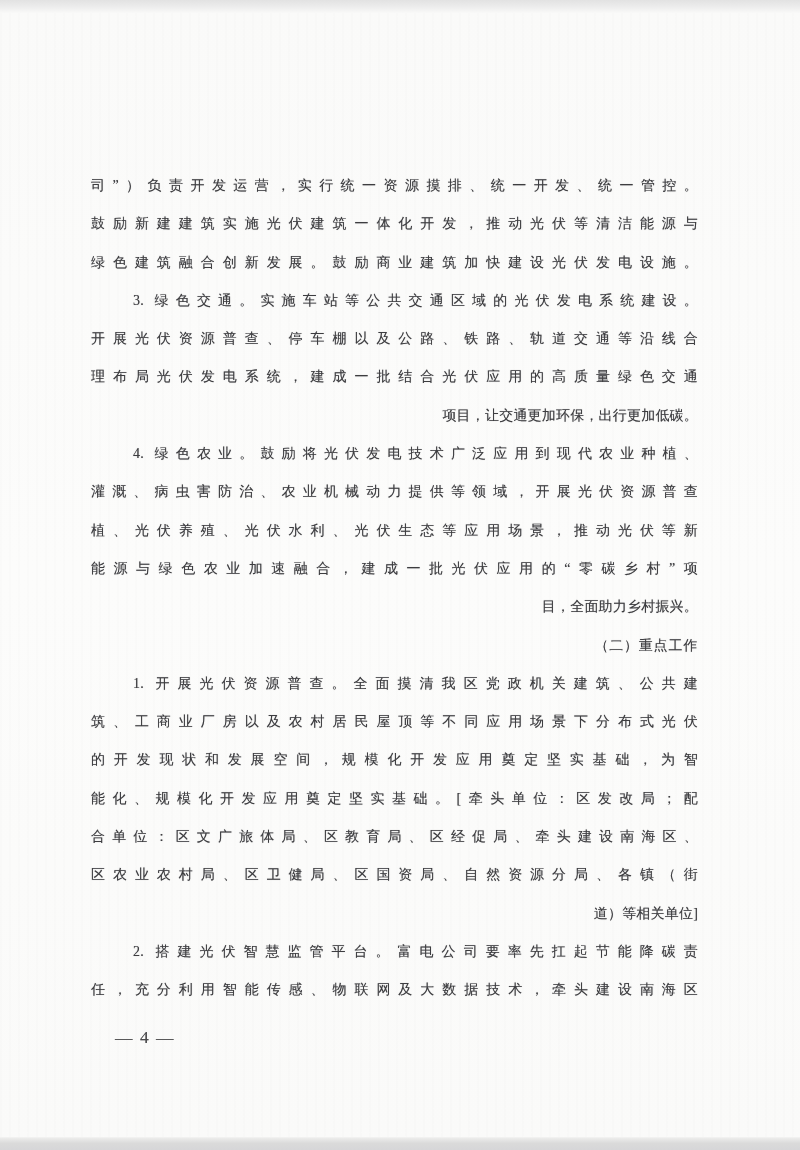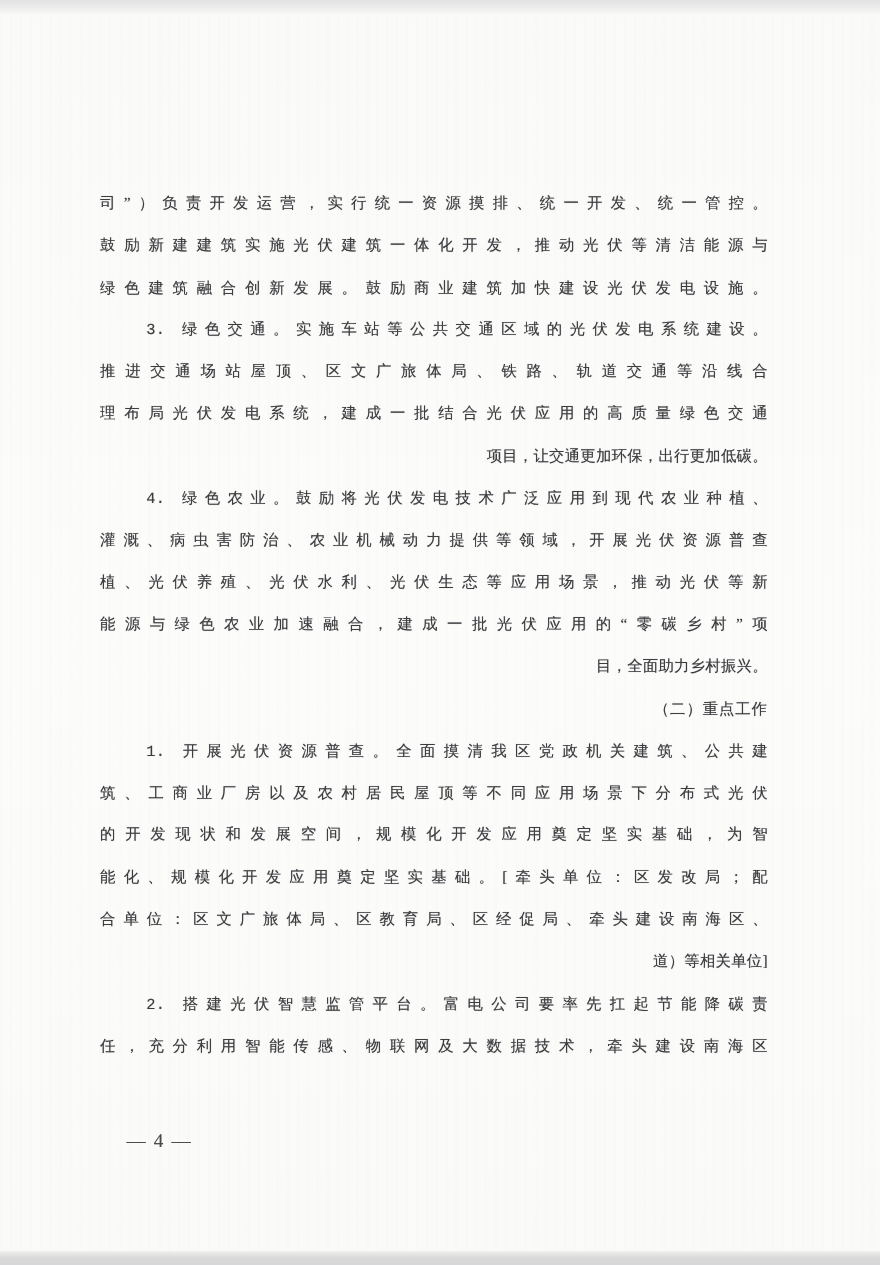--- a/index.html
+++ b/index.html
@@ -47,21 +47,20 @@
   .line {
     white-space: normal;
     text-align: right;
   }
   .line.just {
     text-align: justify;
     text-align-last: justify;
   }
   .line.ind {
     text-indent: 42px;
-    font-family: Liberation Mono, monospace;
   }
   .line.heading {
     letter-spacing: 0.8px;
   }
   .page-number {
     position: absolute;
     left: 115px;
     top: 1027px;
     font-size: 17.5px;
     letter-spacing: 1.5px;
@@ -74,34 +73,35 @@
 
 <div id="canvas" style="--page-bg: #fbfbfa; --text-color: #3d3d40; --pagenum-color: #4a4a4c;">
   <div class="edge-top"></div>
 
   <div class="doc-body">
 
   <div class="line just">司”）负责开发运营，实行统一资源摸排、统一开发、统一管控。</div>
       <div class="line just">鼓励新建建筑实施光伏建筑一体化开发，推动光伏等清洁能源与</div>
       <div class="line just">绿色建筑融合创新发展。鼓励商业建筑加快建设光伏发电设施。</div>
       <div class="line just ind">3. 绿色交通。实施车站等公共交通区域的光伏发电系统建设。</div>
-      <div class="line just">推进交通场站屋顶、区文广旅体局、铁路、轨道交通等沿线合</div>
+      <div class="line just">开展光伏资源普查、停车棚以及公路、铁路、轨道交通等沿线合</div>
       <div class="line just">理布局光伏发电系统，建成一批结合光伏应用的高质量绿色交通</div>
       <div class="line">项目，让交通更加环保，出行更加低碳。</div>
       <div class="line just ind">4. 绿色农业。鼓励将光伏发电技术广泛应用到现代农业种植、</div>
       <div class="line just">灌溉、病虫害防治、农业机械动力提供等领域，开展光伏资源普查</div>
       <div class="line just">植、光伏养殖、光伏水利、光伏生态等应用场景，推动光伏等新</div>
       <div class="line just">能源与绿色农业加速融合，建成一批光伏应用的“零碳乡村”项</div>
       <div class="line">目，全面助力乡村振兴。</div>
       <div class="line ind heading">（二）重点工作</div>
       <div class="line just ind">1. 开展光伏资源普查。全面摸清我区党政机关建筑、公共建</div>
       <div class="line just">筑、工商业厂房以及农村居民屋顶等不同应用场景下分布式光伏</div>
       <div class="line just">的开发现状和发展空间，规模化开发应用奠定坚实基础，为智</div>
       <div class="line just">能化、规模化开发应用奠定坚实基础。[牵头单位：区发改局；配</div>
       <div class="line just">合单位：区文广旅体局、区教育局、区经促局、牵头建设南海区、</div>
+      <div class="line just">区农业农村局、区卫健局、区国资局、自然资源分局、各镇（街</div>
       <div class="line">道）等相关单位]</div>
       <div class="line just ind">2. 搭建光伏智慧监管平台。富电公司要率先扛起节能降碳责</div>
       <div class="line just">任，充分利用智能传感、物联网及大数据技术，牵头建设南海区</div>
     </div>
 
   <div class="page-number">— 4 —</div>
 
   <div class="edge-bottom"></div>
 </div>
 

